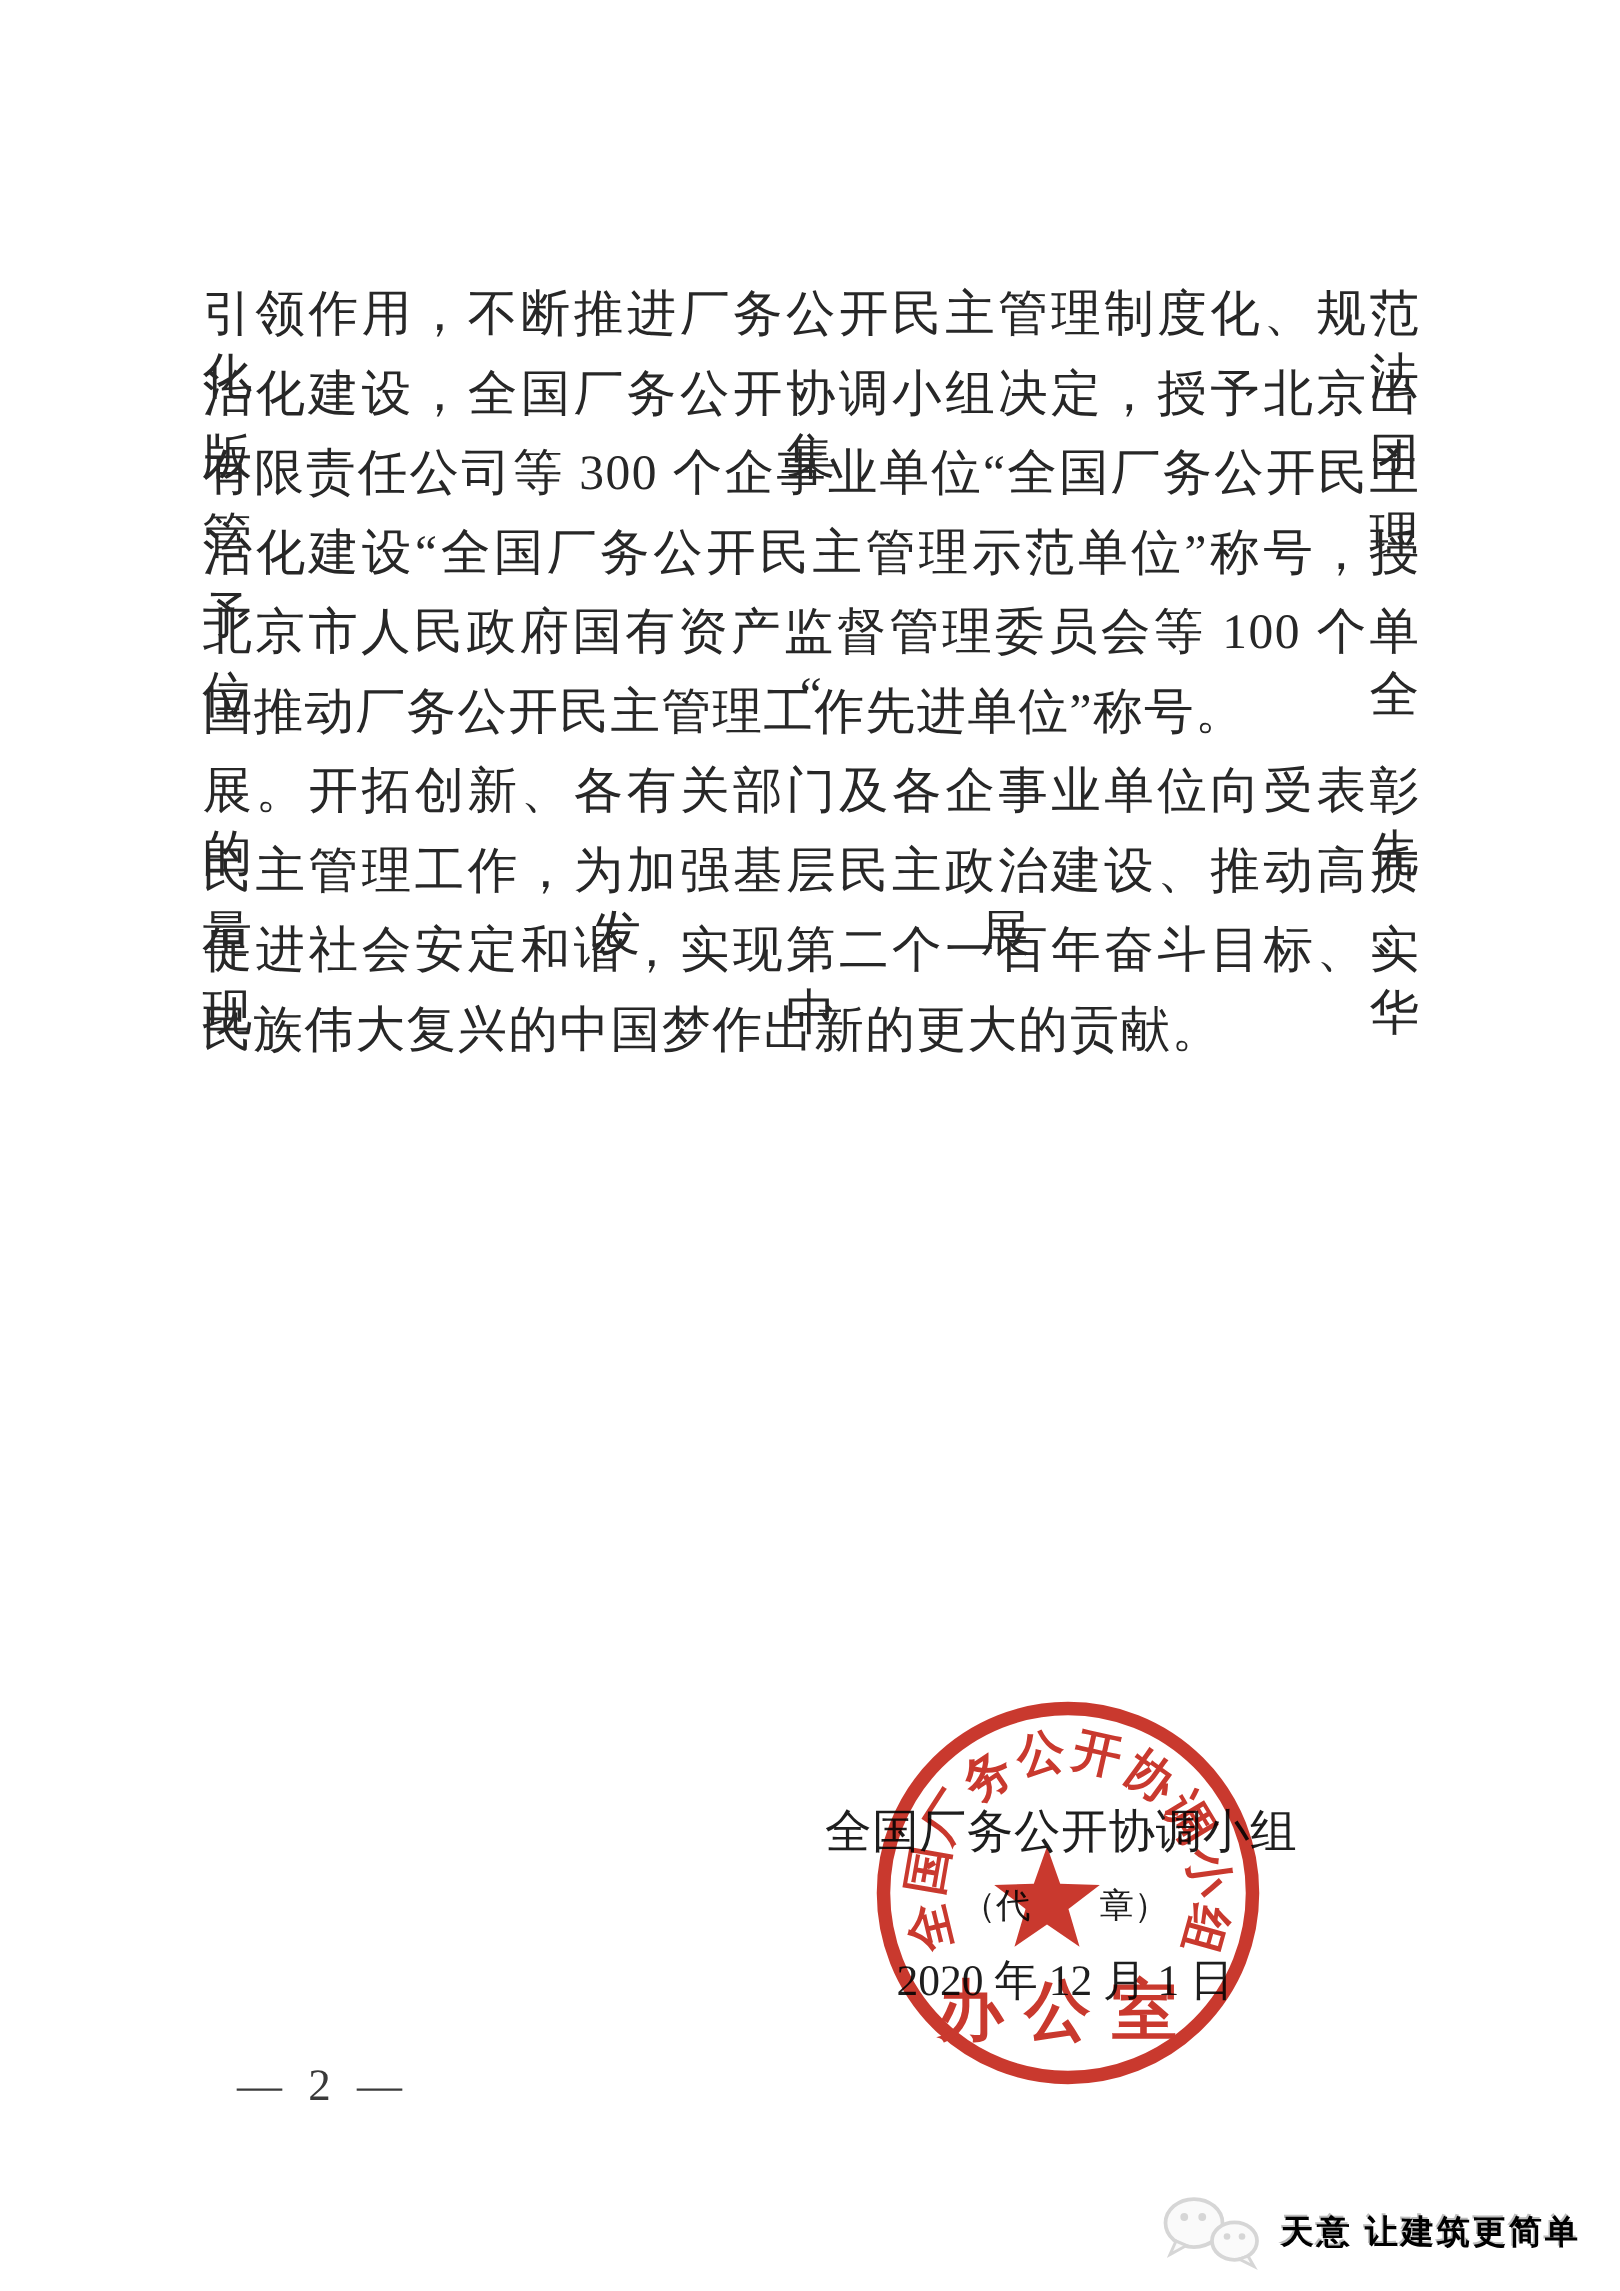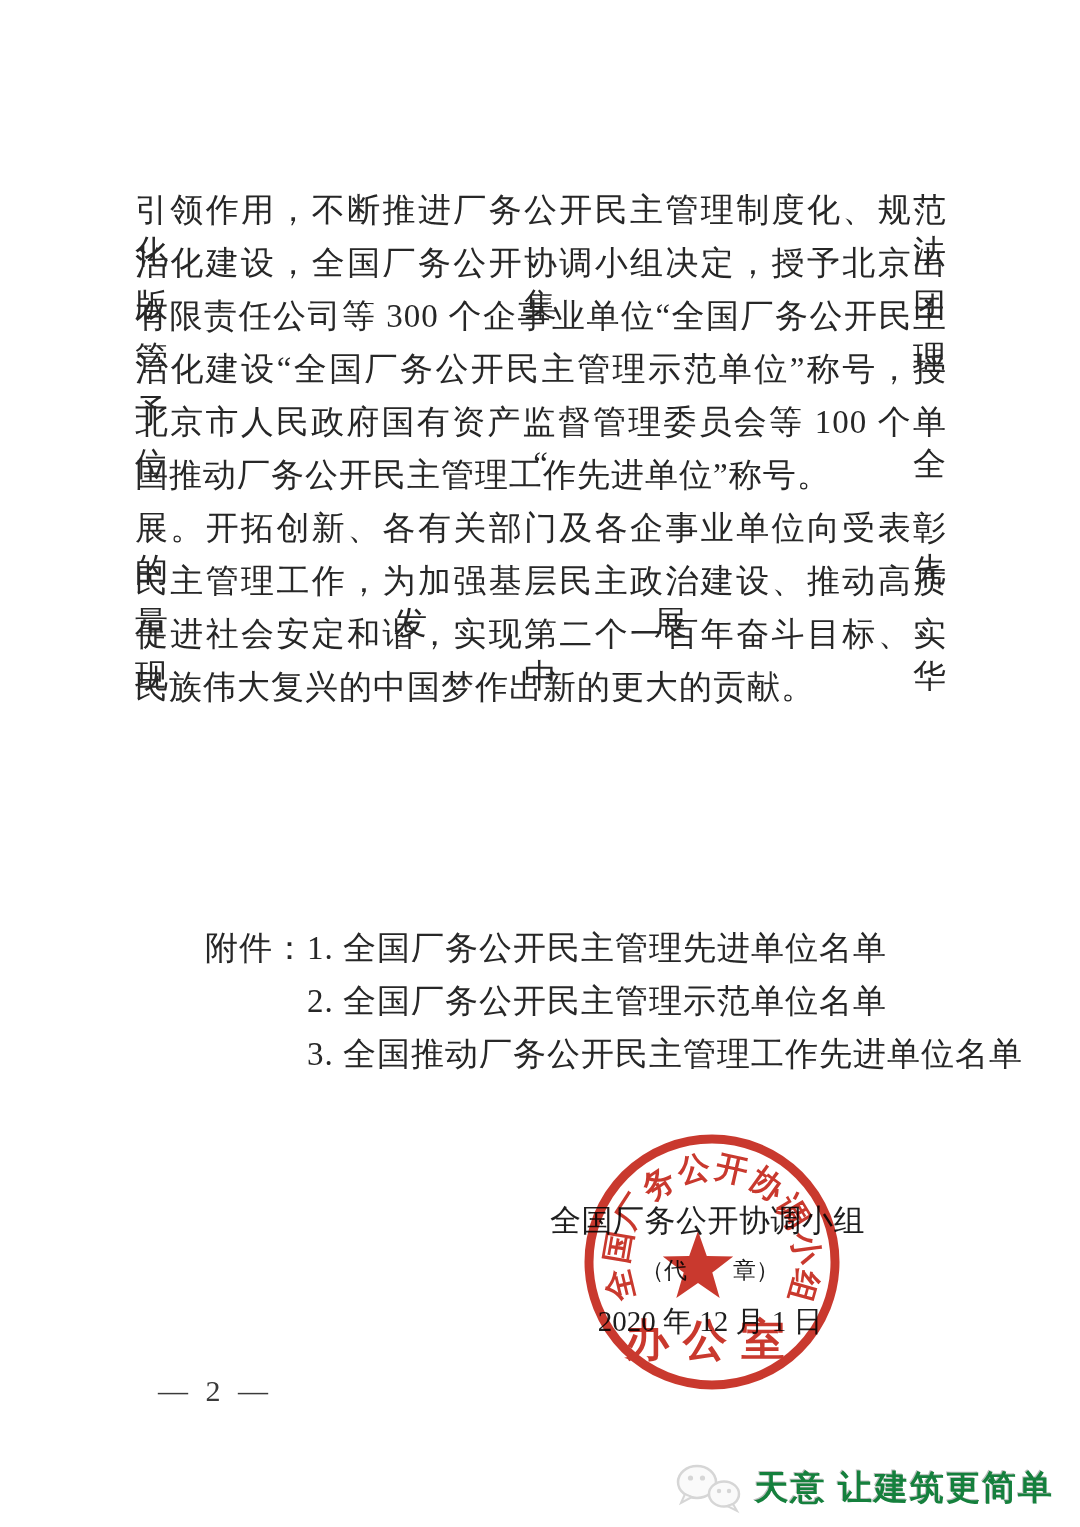--- a/index.html
+++ b/index.html
@@ -78,23 +78,23 @@
   .watermark {
     position: absolute;
     right: 26px;
     top: 1460px;
     display: flex;
     align-items: center;
     gap: 10px;
     z-index: 1;
   }
   .watermark-text {
-    font-size: 34px;
+    font-size: 22px;
     font-weight: bold;
-    color: #15803d;
+    color: #000000;
     letter-spacing: 2px;
     text-shadow: -1px -1px 0 #bdbdbd, 1px 1px 0 #ffffff;
     white-space: nowrap;
     font-family: "Liberation Sans", sans-serif;
   }
   .wm-icon { opacity: 0.9; }
 </style>
 </head>
 <body>
 
@@ -106,28 +106,20 @@
     <div class="line j">有限责任公司等 300 个企事业单位“全国厂务公开民主管理</div>
     <div class="line j">治化建设“全国厂务公开民主管理示范单位”称号，授予</div>
     <div class="line j">北京市人民政府国有资产监督管理委员会等 100 个单位“全</div>
     <div class="line">国推动厂务公开民主管理工作先进单位”称号。</div>
     <div class="line j">展。开拓创新、各有关部门及各企事业单位向受表彰的先</div>
     <div class="line j">民主管理工作，为加强基层民主政治建设、推动高质量发展、</div>
     <div class="line j">促进社会安定和谐，实现第二个一百年奋斗目标、实现中华</div>
     <div class="line">民族伟大复兴的中国梦作出新的更大的贡献。</div>
   </div>
 
-  <div class="attachments">
-    <div class="att-label">附件：</div>
-    <div class="att-items">
-      <div class="att-item">1. 全国厂务公开民主管理先进单位名单</div>
-      <div class="att-item">2. 全国厂务公开民主管理示范单位名单</div>
-      <div class="att-item">3. 全国推动厂务公开民主管理工作先进单位名单</div>
-    </div>
-  </div>
 
   <div class="signature">
     <div class="sig-org">全国厂务公开协调小组</div>
     <div class="sig-note">（代　　章）</div>
     <div class="sig-date">2020 年 12 月 1 日</div>
   </div>
 
   <svg class="seal" viewBox="0 0 270 270" xmlns="http://www.w3.org/2000/svg">
     <circle cx="135" cy="135" r="123" fill="none" stroke-width="9" stroke="#c5281c"></circle>
     <path id="sealArc" d="M 58.9 170.5 A 84 84 0 1 1 211.1 170.5" fill="none"></path>

